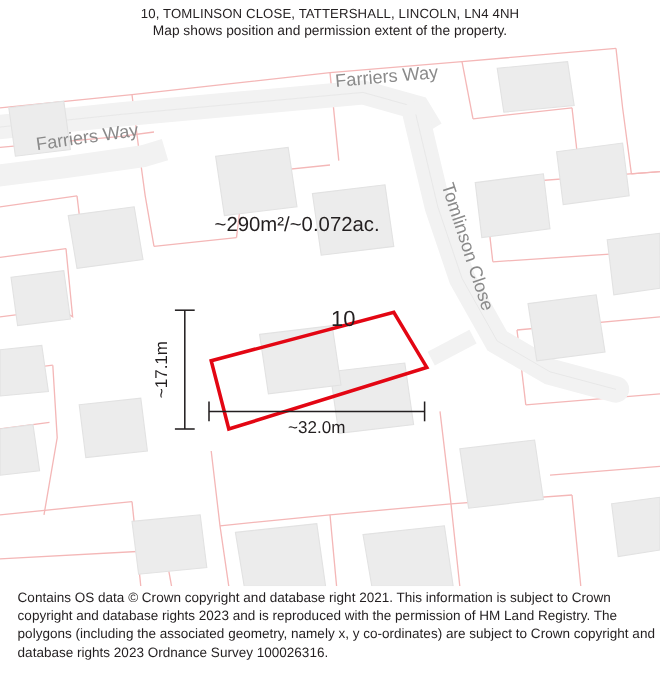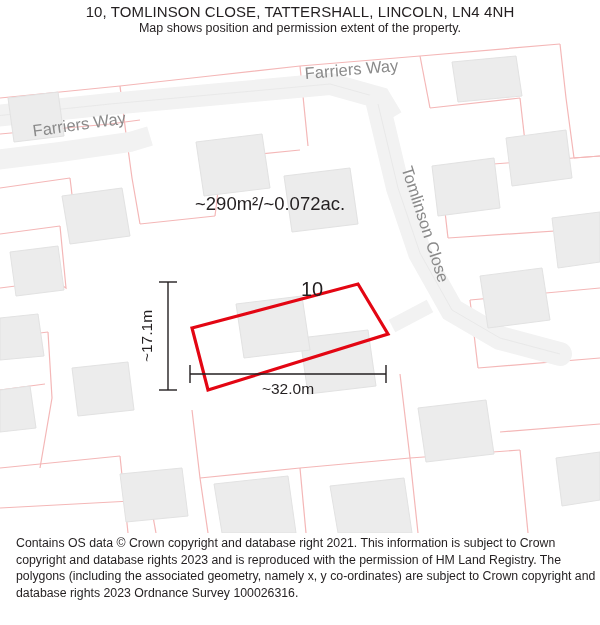--- a/index.html
+++ b/index.html
@@ -25,21 +25,21 @@
     position: absolute;
     top: 0;
     left: 0;
     width: 600px;
     height: 38px;
     text-align: center;
     padding-top: 4px;
     box-sizing: border-box;
   }
   .header .title {
-    font-size: 15px;
+    font-size: 12px;
     line-height: 16px;
     letter-spacing: 0.1px;
     color: #231f20;
   }
   .header .subtitle {
     font-size: 12.5px;
     line-height: 16px;
     color: #231f20;
   }
 

